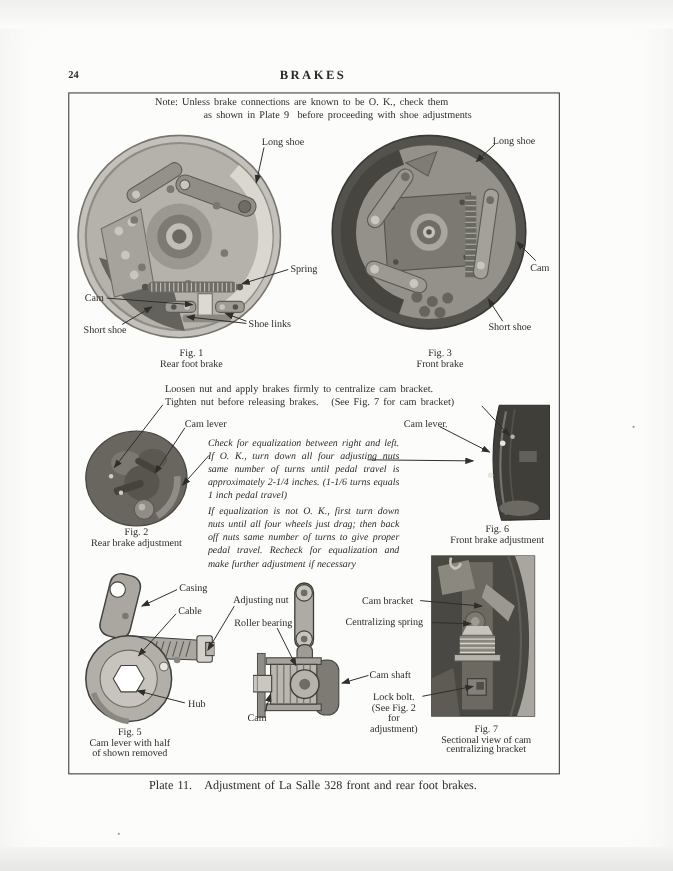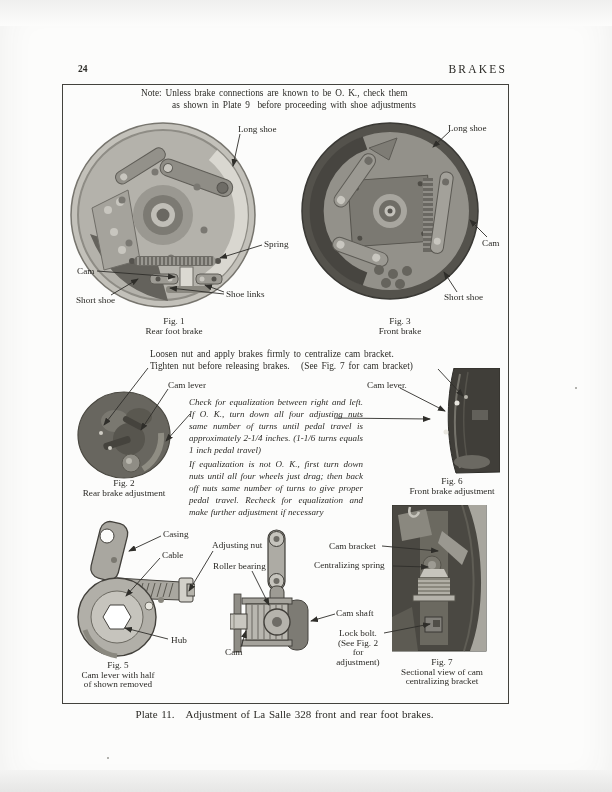--- a/index.html
+++ b/index.html
@@ -4,35 +4,35 @@
 <style>
   html,body{margin:0;padding:0;background:#e9e9e8;}
   .page{position:relative;width:612px;height:792px;background:#fcfcfb;overflow:hidden;
         font-family:"Liberation Serif","DejaVu Serif",serif;color:#2c2b27;
         box-shadow:inset 0 0 36px rgba(60,60,55,.07);}
   .edge-top{position:absolute;left:0;right:0;top:0;height:26px;
         background:linear-gradient(#efefee,#fcfcfb);}
   .edge-bottom{position:absolute;left:0;right:0;top:770px;height:22px;
         background:linear-gradient(#f4f4f3,#e6e6e5);}
   .rh{position:absolute;left:62px;top:63px;width:445px;height:14px;}
-  .rh-page{position:absolute;left:0;top:1px;font-weight:bold;font-size:9.5px;margin-left:16px;}
-  .rh-title{display:block;text-align:right;font-weight:normal;font-size:11.5px;letter-spacing:2.2px;}
+  .rh-page{position:absolute;left:0;top:1px;font-weight:bold;font-size:9.5px;}
+  .rh-title{display:block;text-align:center;font-weight:bold;font-size:11.5px;letter-spacing:2.2px;}
   .plate-box{position:absolute;left:62px;top:84px;width:445px;height:618px;
         border:1.5px solid #43423d;}
   .line{position:absolute;white-space:pre;font-size:9.3px;word-spacing:1.5px;z-index:3;}
   .lbl{position:absolute;white-space:pre;font-size:9.2px;z-index:3;}
   .figcap{position:absolute;text-align:center;font-size:9.2px;line-height:9.5px;z-index:3;}
   .parablock{position:absolute;z-index:3;font-size:9px;line-height:12px;}
   .parablock p{margin:0 16px 2px 0;text-align:justify;word-spacing:.4px;font-style:italic;}
   .plate-cap{position:absolute;left:62px;top:708px;width:445px;text-align:center;
         font-size:11px;word-spacing:1px;z-index:3;}
   .plate-cap .num{margin-right:11px;}
   svg.art{position:absolute;z-index:1;}
   svg.leaders{position:absolute;left:0;top:0;z-index:2;pointer-events:none;}
-  .note-l2{margin-left:31px;}
+  .note-l2{margin-left:44px;}
   .speck{position:absolute;width:2px;height:2px;border-radius:50%;background:#9a9a95;z-index:0;}
 </style>
 </head>
 <body>
 
 <div class="page">
   <div class="edge-top"></div>
   <div class="edge-bottom"></div>
   <div class="speck" style="left:107px;top:757px"></div>
   <div class="speck" style="left:575px;top:387px"></div>

